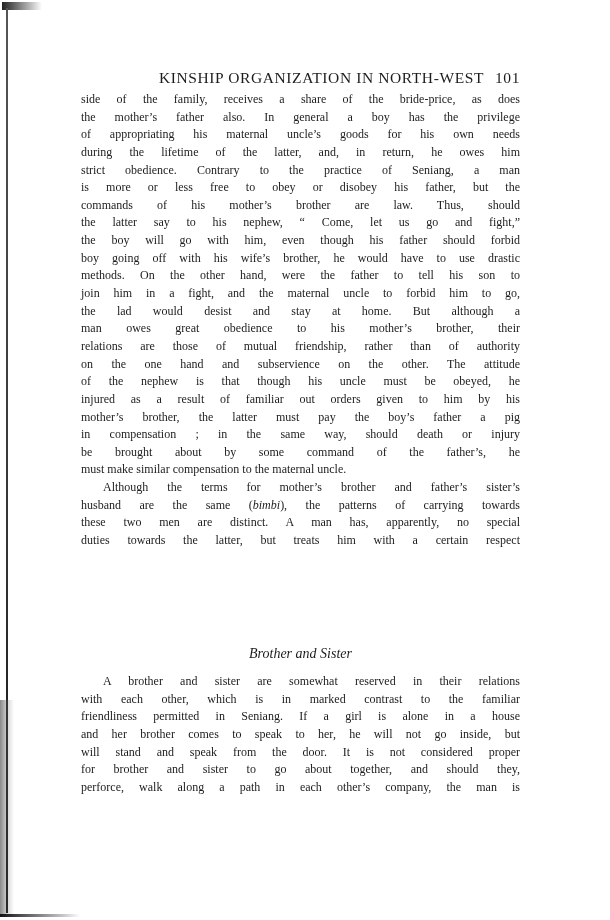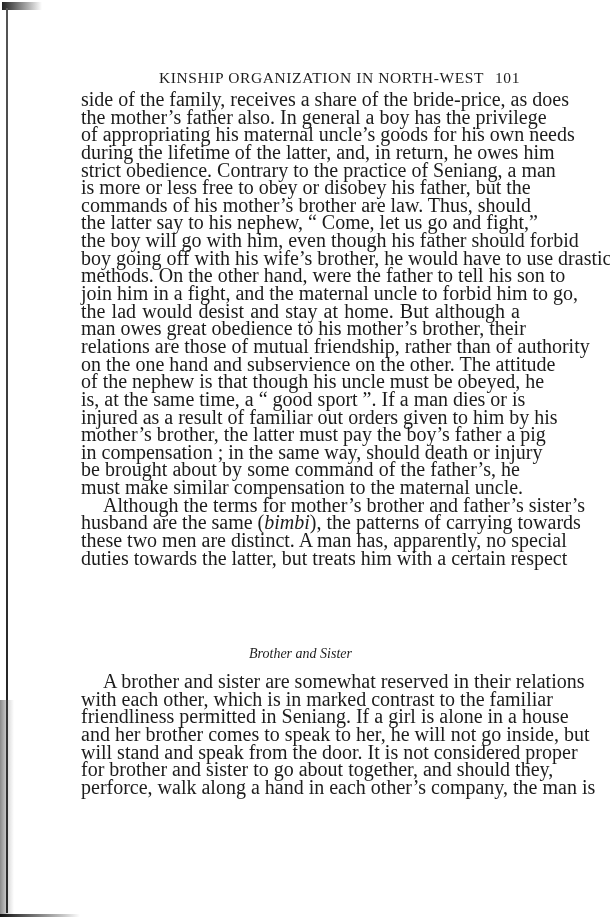--- a/index.html
+++ b/index.html
@@ -25,21 +25,21 @@
     background: linear-gradient(90deg, #111, rgba(120,120,120,0.4) 80%, rgba(255,255,255,0));
   }
   .running-head {
     position: absolute; left: 81px; width: 439px; top: 69px; height: 20px;
     font-size: 15.5px; letter-spacing: 0.6px;
   }
   .running-title { position: absolute; left: 42px; top: 0; white-space: nowrap; margin-left: 36px; }
   .page-number { position: absolute; right: 0; top: 0; font-variant: small-caps; margin-left: 34px; }
   .text-block {
     position: absolute; left: 81px; width: 439px;
-    font-size: 20px; line-height: 17.65px;
+    font-size: 12px; line-height: 17.65px;
   }
   .line {
     display: block; height: 17.65px; white-space: nowrap;
     text-align: justify; text-align-last: justify;
   }
   .line.last { text-align-last: left; }
   .line.indent { padding-left: 22px; }
   .block1 { top: 91px; }
   .heading {
     position: absolute; left: 81px; width: 439px; top: 646px;
@@ -72,21 +72,20 @@
   <span class="line">the latter say to his nephew, “ Come, let us go and fight,”</span>
   <span class="line">the boy will go with him, even though his father should forbid</span>
   <span class="line">boy going off with his wife’s brother, he would have to use drastic</span>
   <span class="line">methods.  On the other hand, were the father to tell his son to</span>
   <span class="line">join him in a fight, and the maternal uncle to forbid him to go,</span>
   <span class="line">the lad would desist and stay at home.  But although a</span>
   <span class="line">man owes great obedience to his mother’s brother, their</span>
   <span class="line">relations are those of mutual friendship, rather than of authority</span>
   <span class="line">on the one hand and subservience on the other.  The attitude</span>
   <span class="line">of the nephew is that though his uncle must be obeyed, he</span>
-  <span class="line">is, at the same time, a “ good sport ”.  If a man dies or is</span>
   <span class="line">injured as a result of familiar out orders given to him by his</span>
   <span class="line">mother’s brother, the latter must pay the boy’s father a pig</span>
   <span class="line">in compensation ; in the same way, should death or injury</span>
   <span class="line">be brought about by some command of the father’s, he</span>
   <span class="line last">must make similar compensation to the maternal uncle.</span>
 
   <span class="line indent">Although the terms for mother’s brother and father’s sister’s</span>
   <span class="line"><span>husband are the same (</span><i>bimbi</i><span>), the patterns of carrying towards</span></span>
   <span class="line">these two men are distinct.  A man has, apparently, no special</span>
   <span class="line">duties towards the latter, but treats him with a certain respect</span>
@@ -94,14 +93,14 @@
 
 <div class="heading">Brother and Sister</div>
 
 <div class="text-block block2">
   <span class="line indent">A brother and sister are somewhat reserved in their relations</span>
   <span class="line">with each other, which is in marked contrast to the familiar</span>
   <span class="line">friendliness permitted in Seniang.  If a girl is alone in a house</span>
   <span class="line">and her brother comes to speak to her, he will not go inside, but</span>
   <span class="line">will stand and speak from the door.   It is not considered proper</span>
   <span class="line">for brother and sister to go about together, and should they,</span>
-  <span class="line">perforce, walk along a hand in each other’s company, the man is</span>
+  <span class="line">perforce, walk along a path in each other’s company, the man is</span>
 </div>
 
 </body></html>

